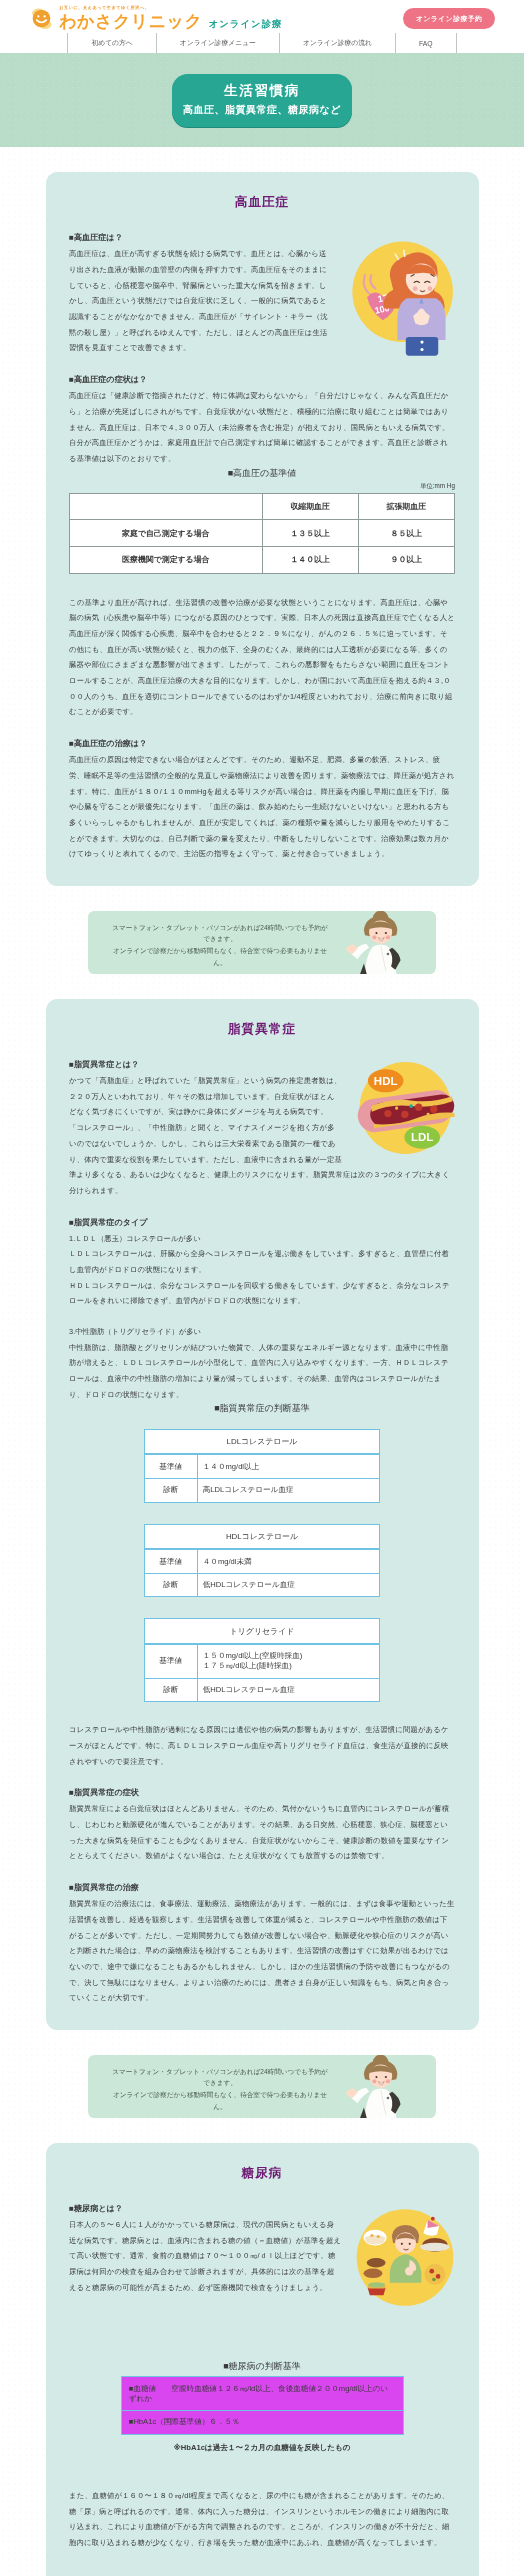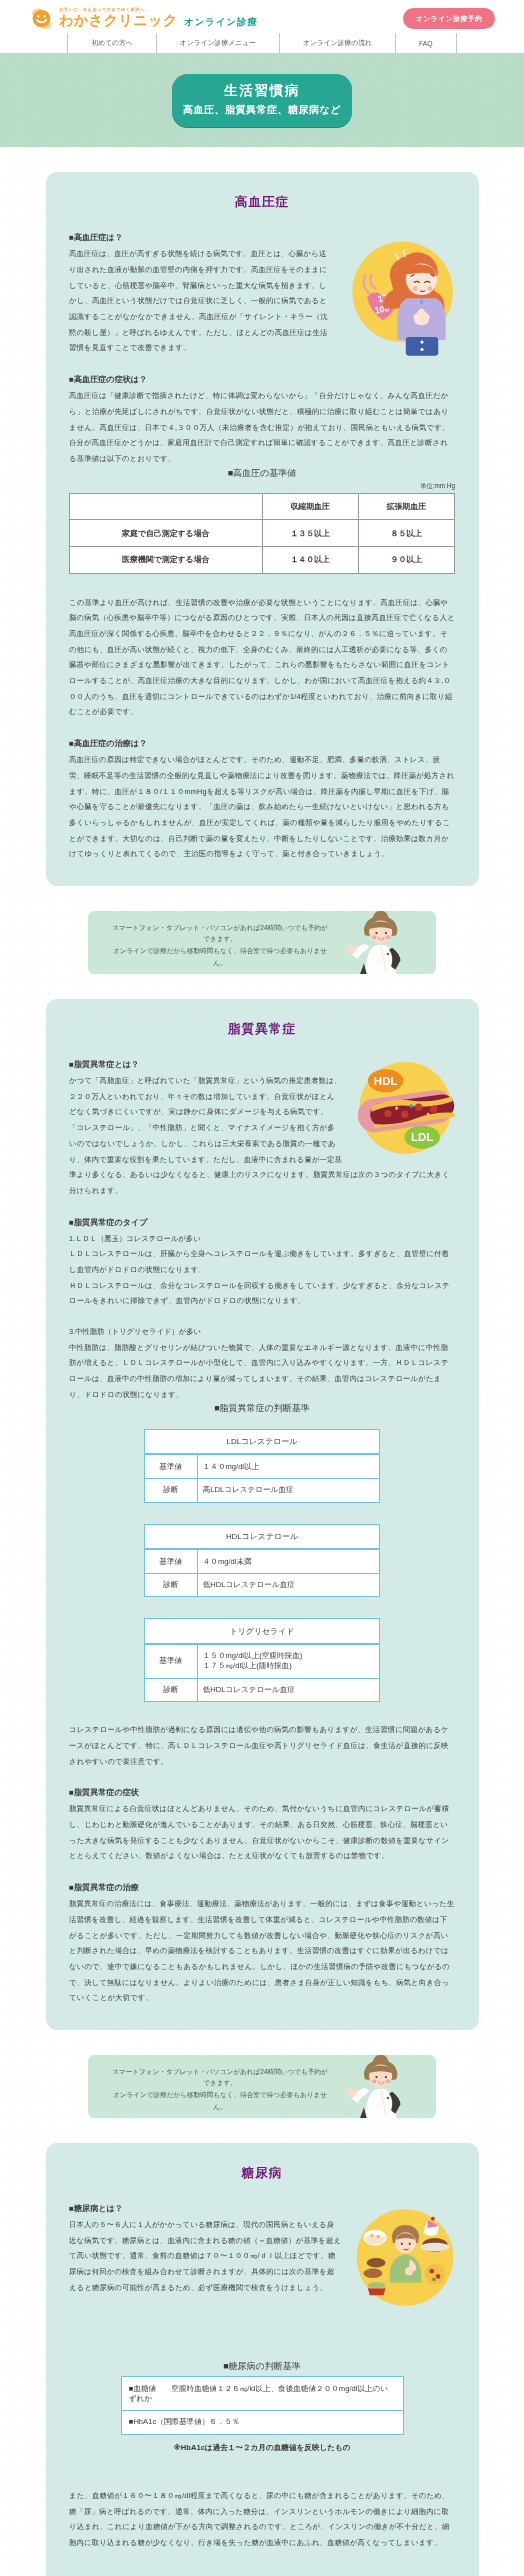--- a/index.html
+++ b/index.html
@@ -11,21 +11,21 @@
     background-image:radial-gradient(#dfe9e2 0.6px, transparent 0.7px);
     background-size:5.8px 5.8px;
   }
   
   .site-header { background:#fff; padding:5.2px 29px 0 29px; }
   .header-top { display:flex; align-items:center; justify-content:space-between; height:27px; }
   .logo-wrap { display:flex; align-items:center; gap:5.2px; }
   .logo-mark { position:relative; width:25px; height:25px; flex:0 0 auto; }
   .logo-texts .tagline { font-size:4.2px; color:#f09a2e; letter-spacing:0.5px; font-weight:bold; }
   .logo-texts .row { display:flex; align-items:baseline; gap:6.3px; }
-  .clinic-name { font-size:14px; font-weight:bold; color:#f5a12c; letter-spacing:0.5px; }
+  .clinic-name { font-size:17px; font-weight:bold; color:#f5a12c; letter-spacing:0.5px; }
   .service-name { font-size:9.4px; font-weight:bold; color:#1ba393; letter-spacing:1px; }
   .reserve-btn { background:#ee7485; color:#fff; font-weight:bold; font-size:6.8px;
     border:none; border-radius:10.5px; padding:5.8px 12.6px; letter-spacing:0.5px; cursor:pointer; }
   .main-nav { display:flex; justify-content:center; align-items:stretch; height:20px; margin-top:1px; }
   .nav-item { display:flex; align-items:center; padding:0 23px; font-size:6.8px; color:#555;
     border-left:0.5px solid #c0c6c4; cursor:pointer; }
   .nav-item:last-child { border-right:0.5px solid #c0c6c4; }
   
   .hero { height:94px; display:flex; align-items:center; justify-content:center;
     background-color:#b9dcc8;
@@ -52,21 +52,21 @@
   .bp-table { width:100%; border-collapse:collapse; background:#fff; }
   .bp-table th, .bp-table td { border:0.5px solid #8f9b99; text-align:center; font-weight:bold;
     font-size:7.9px; padding:7.3px 4.2px; }
   
   .jt { width:236px; margin:13.6px auto 0; background:#fff; border:0.5px solid #6fc2e2; }
   .jt-head { text-align:center; font-size:7.9px; padding:6.3px 3.1px; border-bottom:0.5px solid #6fc2e2; }
   .jt table { width:100%; border-collapse:collapse; }
   .jt td { border-top:0.5px solid #6fc2e2; font-size:7.6px; padding:6.3px 5.2px; white-space:pre-line; }
   .jt td:first-child { width:52px; text-align:center; border-right:0.5px solid #6fc2e2; }
   
-  .dm-table { width:283px; margin:3.1px auto 0; border-collapse:collapse; background:#ffffff; }
+  .dm-table { width:283px; margin:3.1px auto 0; border-collapse:collapse; background:#d946ef; }
   .dm-table td { border:0.5px solid #6fc2e2; font-size:7.6px; padding:6.3px 7.3px; }
   .dm-note { text-align:center; font-size:7.6px; font-weight:600; margin-top:8.4px; }
   
   .cta-box { position:relative; width:348px; height:63px; margin:25px auto 0; background:#cbe7d8;
     border-radius:6.3px; overflow:hidden; padding:10.5px 105px 0 21px; text-align:center; }
   .cta-line { font-size:6.6px; color:#4a5a52; line-height:1.8; }
   .cta-nurse { position:absolute; right:25px; bottom:-3.1px; }
 </style>
 </head>
 <body>

